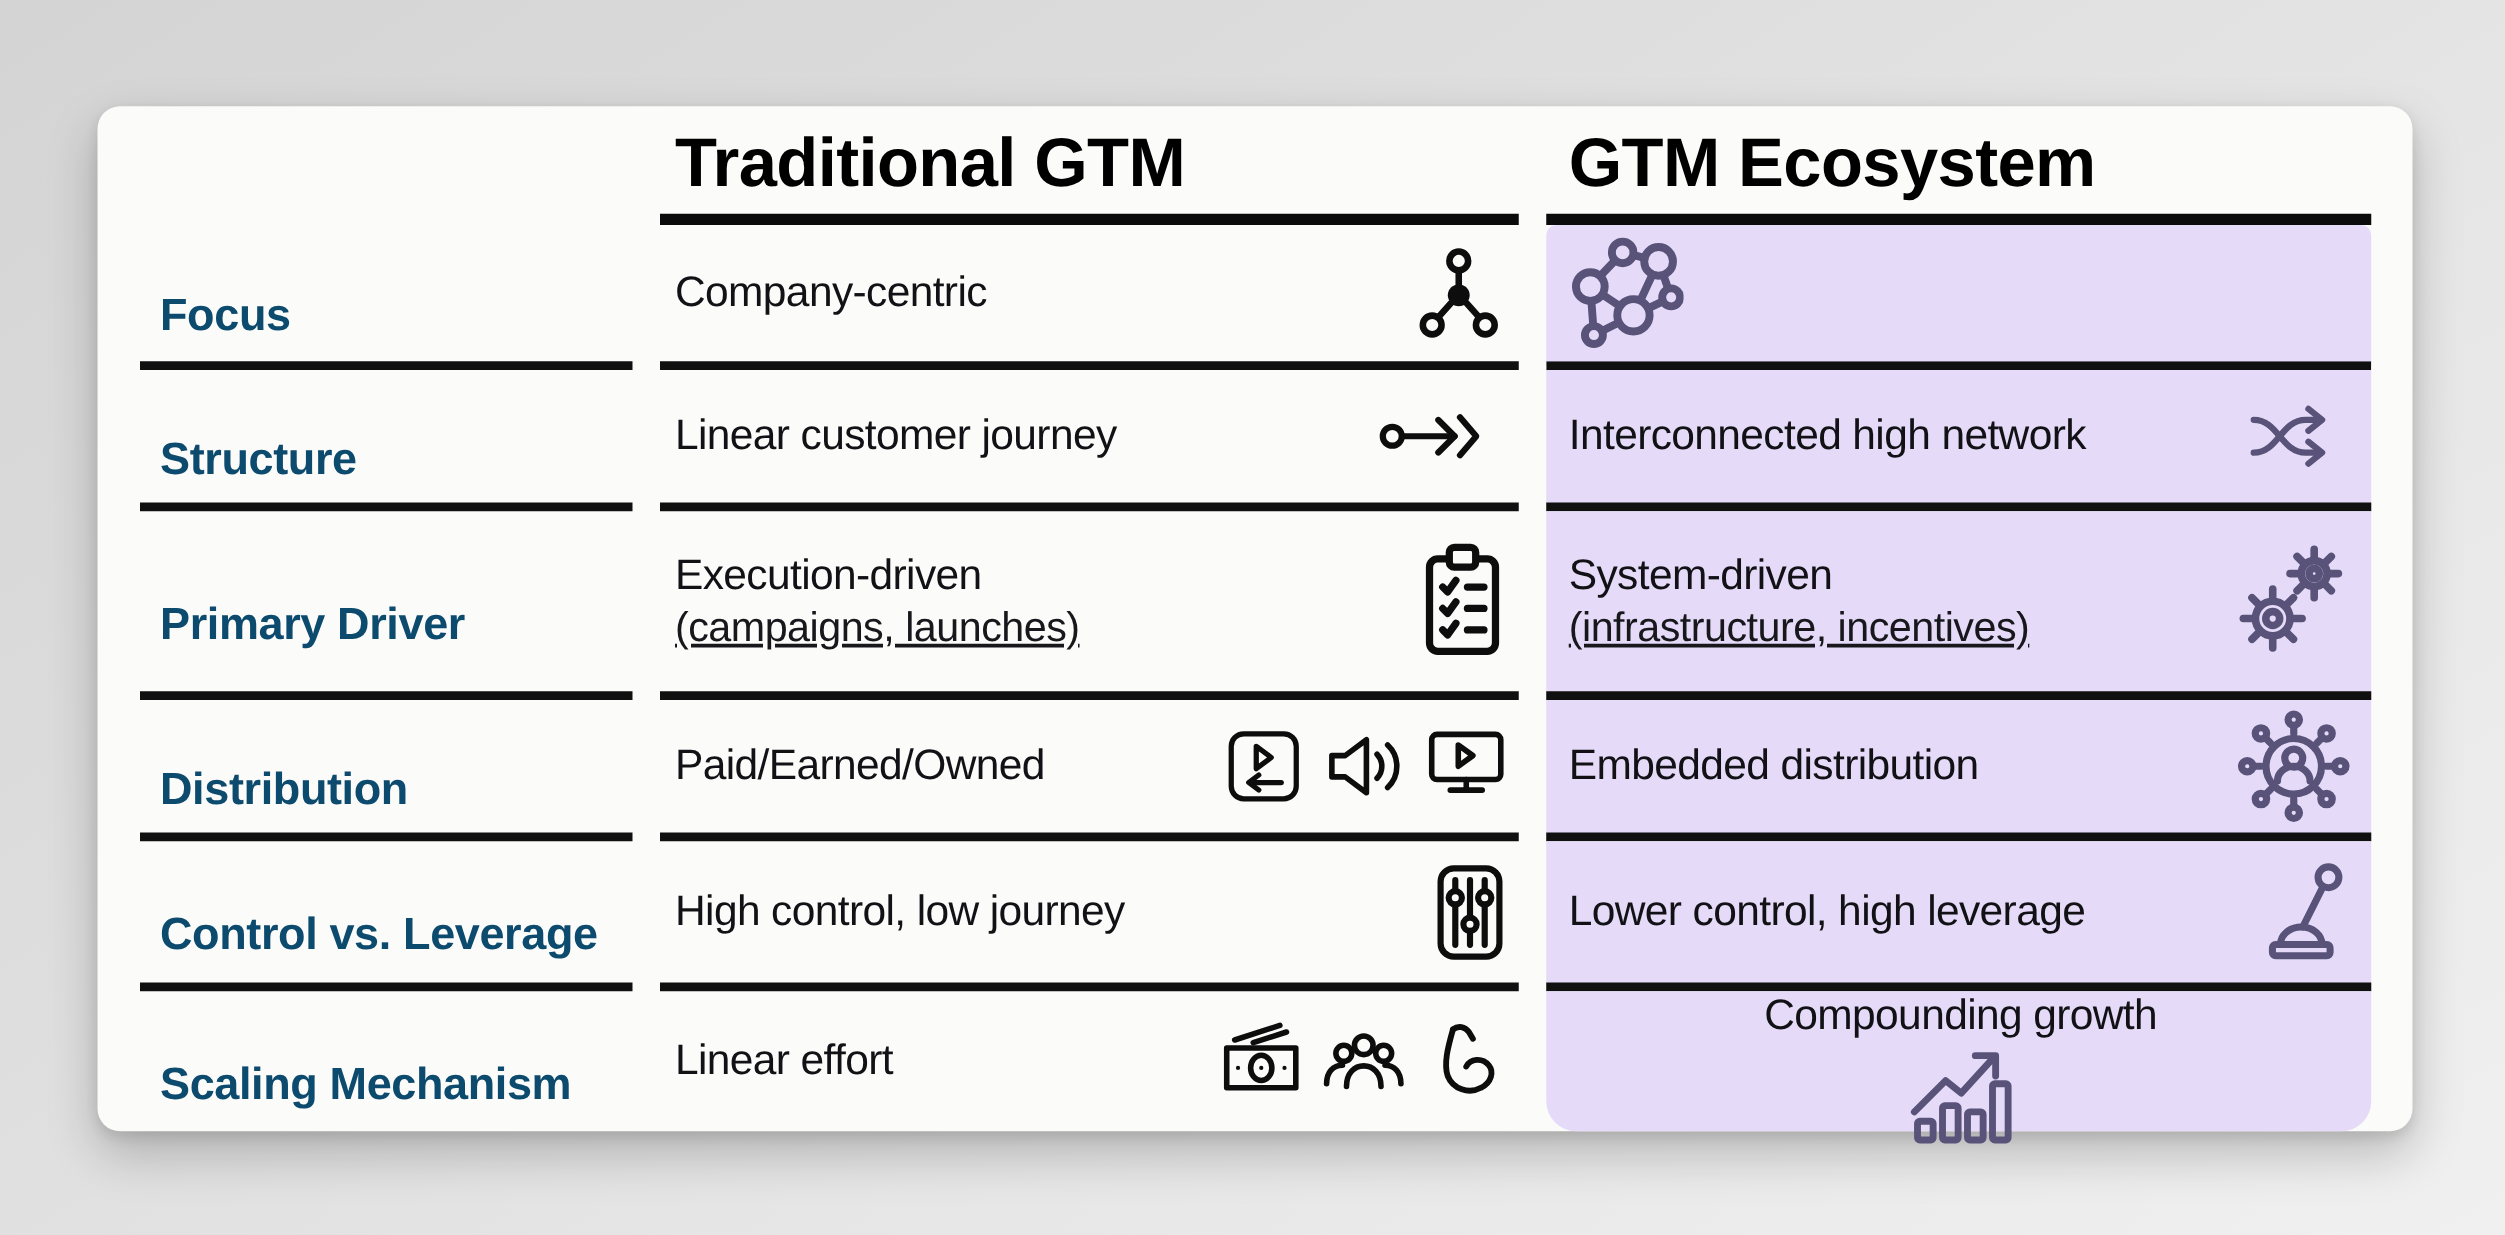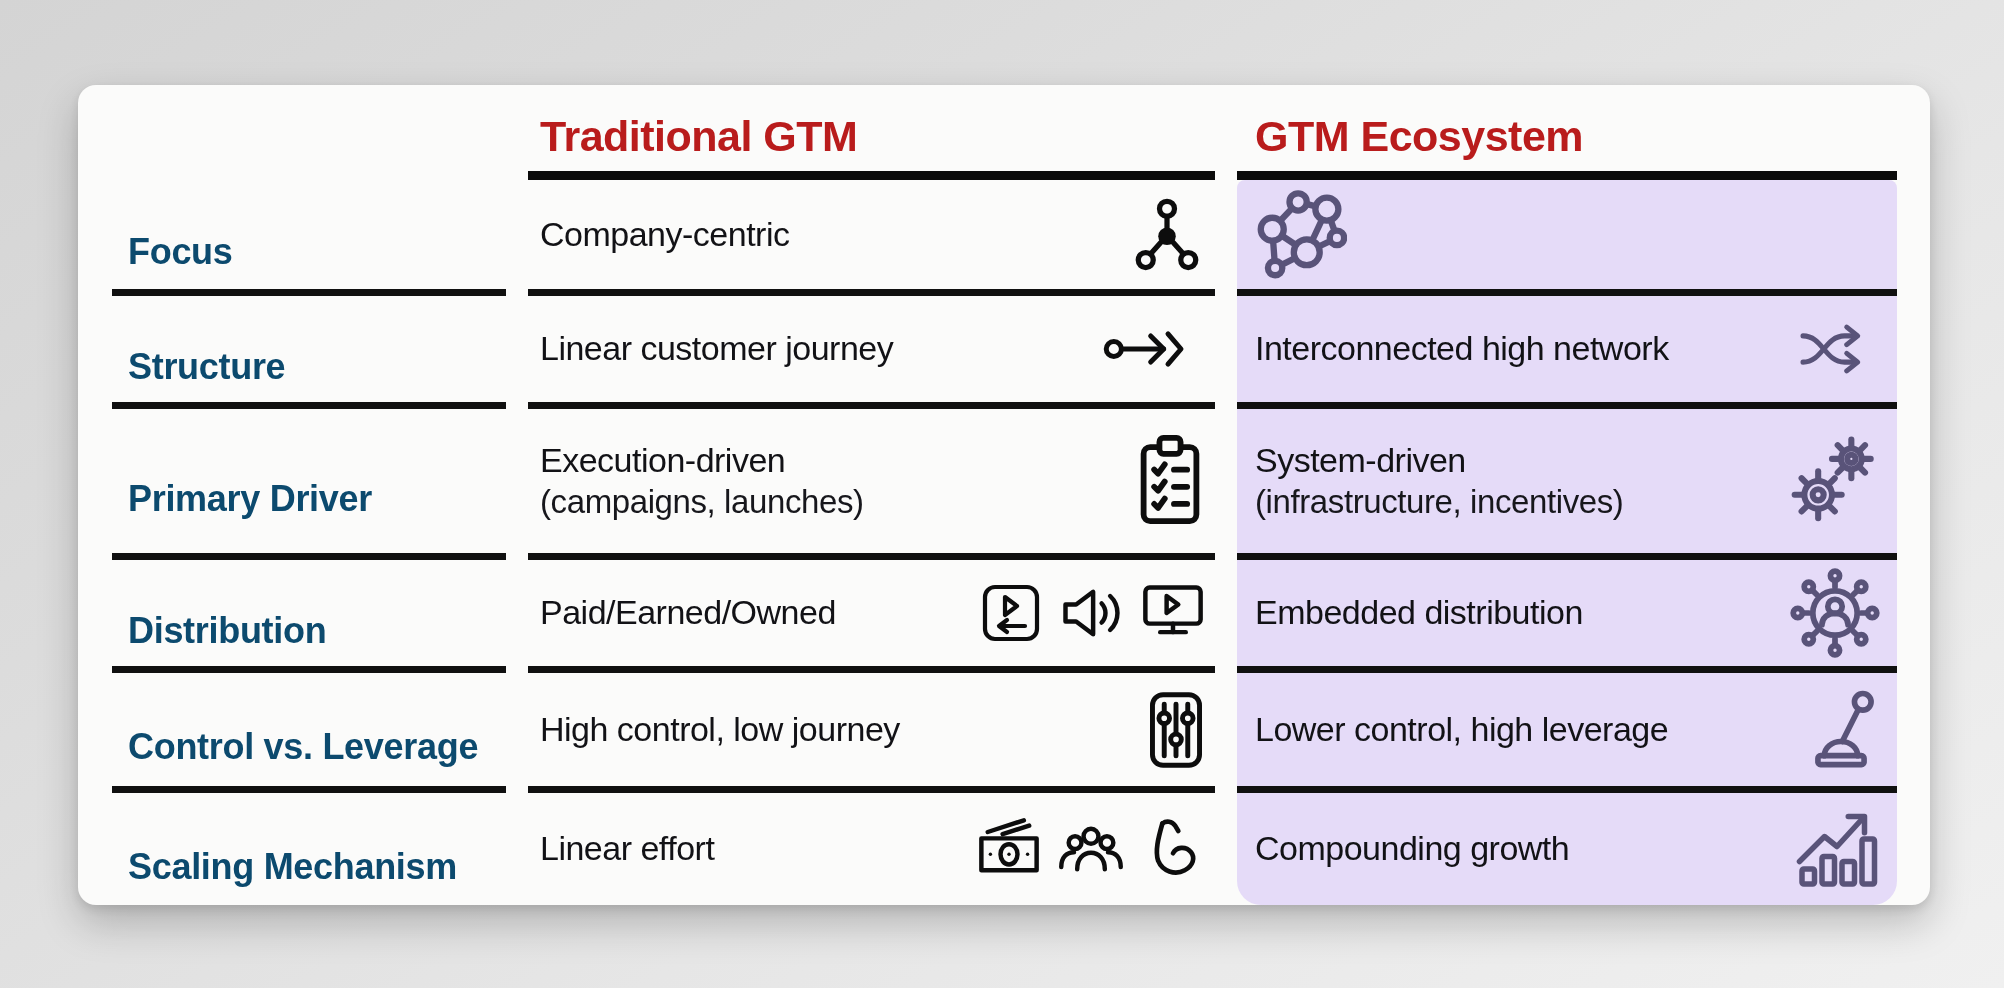--- a/index.html
+++ b/index.html
@@ -17,34 +17,34 @@
   .grid{
     display:grid;width:100%;height:100%;
     grid-template-columns:394px 687px 660px;
     grid-template-rows:95px 116px 113px 151px 113px 120px 112px;
     column-gap:22px;
   }
   .cell{display:flex;align-items:center;min-width:0;}
   .b{border-bottom:7px solid #101010;}
   .hcell{align-items:flex-end;padding-bottom:13px;border-bottom:9px solid #0b0b0b;box-sizing:border-box;}
   .hcell.lab{border-bottom:none;}
-  .htext{font-size:43px;font-weight:700;color:#b91c1c;letter-spacing:-0.5px;line-height:1;}
+  .htext{font-size:55px;font-weight:700;color:#000000;letter-spacing:-0.5px;line-height:1;}
   .hcell.trad{padding-left:12px;}
   .hcell.eco{padding-left:18px;background:transparent;}
   .lab{padding-left:16px;}
   .label{font-size:36px;font-weight:700;color:#0c4a6e;letter-spacing:-0.3px;line-height:1.1;margin-top:35px;}
   .trad{justify-content:space-between;padding-left:12px;padding-right:8px;}
   .eco{
     justify-content:space-between;background:#e5dbf8;
     padding-left:18px;padding-right:15px;box-sizing:border-box;
   }
   .eco-first{border-radius:8px 8px 0 0;}
-  .eco-last{border-radius:0 0 24px 24px;}
+  .eco-last{border-radius:0 0 24px 24px;flex-direction:column;}
   .cellmain{font-size:34px;font-weight:400;color:#121216;letter-spacing:-0.5px;line-height:1.15;}
-  .cellsub{font-size:33px;font-weight:400;color:#17171c;letter-spacing:-0.4px;line-height:1.15;margin-top:3px;}
+  .cellsub{font-size:33px;font-weight:400;color:#17171c;letter-spacing:-0.4px;line-height:1.15;margin-top:3px;text-decoration:underline;}
   .txt{min-width:0;}
   .icons{display:flex;align-items:center;gap:14px;flex:none;}
   .trad .icons{color:#0d0d0d;}
   .eco .icons{color:#595379;}
   .icon{display:block;}
   .icon-hub-network{width:80px;height:80px}
   .icon-mesh-network{width:92px;height:92px}
   .icon-arrow-journey{width:104px;height:70px}
   .icon-shuffle{width:88px;height:70px}
   .icon-clipboard-checklist{width:74px;height:95px}

